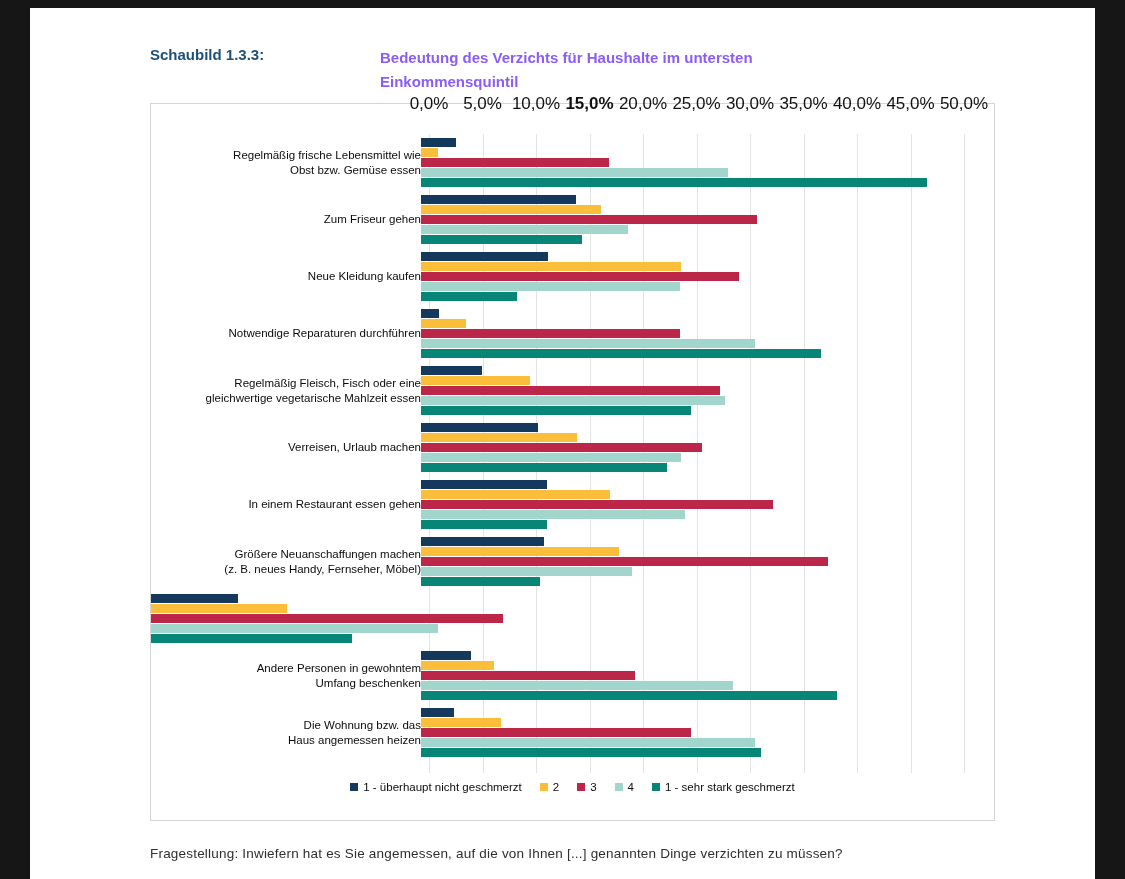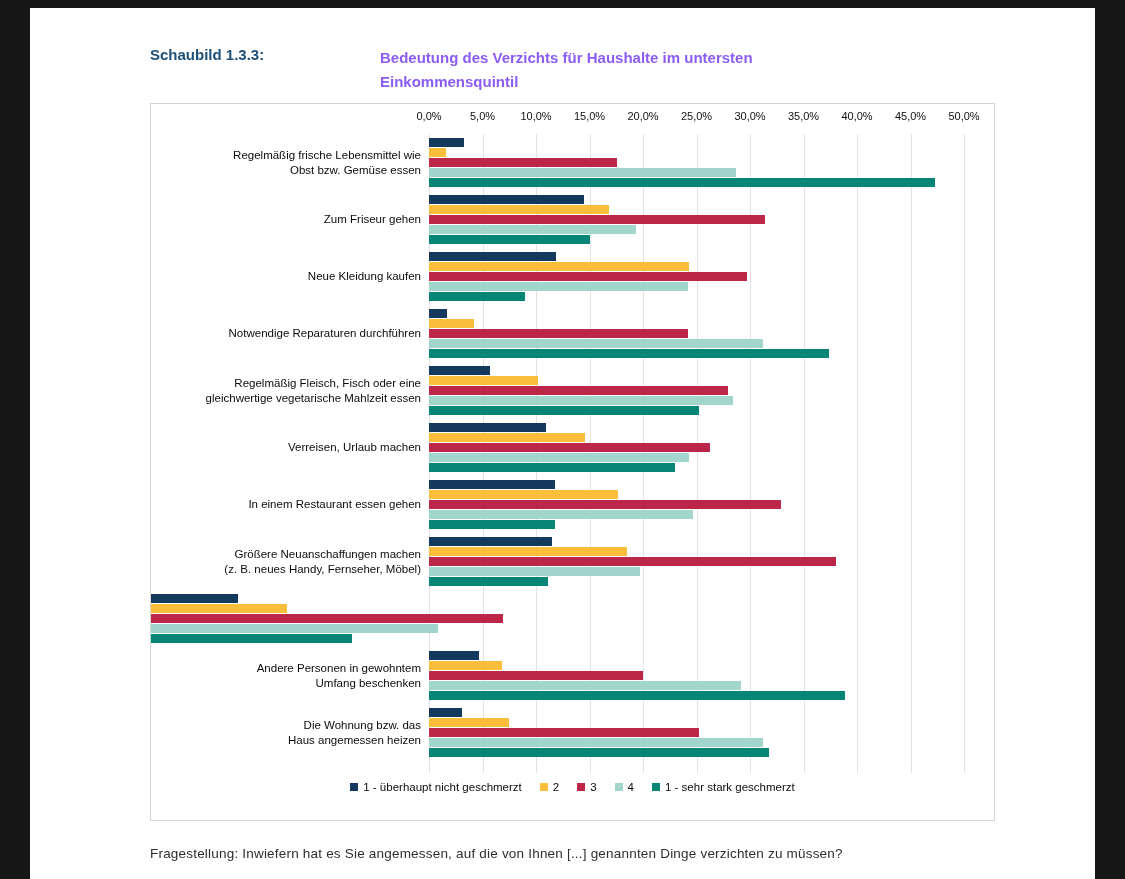--- a/index.html
+++ b/index.html
@@ -28,35 +28,35 @@
   
   .chart-box{
     position:absolute;left:120px;top:95px;width:845px;height:718px;
     border:1px solid #d5d5d5;background:#fff;
     box-sizing:border-box;
   }
   .axis-row{
     position:relative;height:30px;margin-left:278px;width:535px;
   }
   .axis-row .tick{
-    position:absolute;bottom:12px;transform:translateX(-50%);
-    font-size:11px;color:#111;white-space:nowrap;
+    position:absolute;bottom:20px;transform:translateX(-50%);
+    font-size:17px;color:#111;white-space:nowrap;
   }
   .plot-wrap{position:relative;}
   .gridlines{
     position:absolute;left:278px;top:0;bottom:0;width:535px;
     pointer-events:none;
   }
   .gridlines .gl{
     position:absolute;top:0;bottom:0;width:1px;background:#e3e3e3;
   }
   .groups{position:relative;padding-bottom:12px;}
   .group{display:flex;padding:4px 0;}
   .cat-label{
-    flex:0 0 270px;width:270px;padding-right:8px;
+    flex:0 0 270px;width:270px;
     text-align:right;font-size:11.5px;color:#0b0b0b;line-height:14.5px;
     white-space:pre-line;display:flex;flex-direction:column;
     justify-content:center;align-items:flex-end;
   }
   .bars{flex:0 0 535px;width:535px;position:relative;}
   .bar{height:9px;margin-bottom:1px;}
   .bar:last-child{margin-bottom:0;}
   
   .legend-row{
     display:flex;justify-content:center;align-items:center;
@@ -82,21 +82,21 @@
       <div>Bedeutung des Verzichts für Haushalte im untersten</div>
       <div>Einkommensquintil</div>
     </div>
   </div>
 
   <div class="chart-box">
     <div class="axis-row" id="axis-row">
         <span class="tick" style="left: 0px;">0,0%</span>
         <span class="tick" style="left: 53.5px;">5,0%</span>
         <span class="tick" style="left: 107px;">10,0%</span>
-        <span class="tick" style="left: 160.5px;">15,0%</span>
+        <span class="tick" style="left: 160.5px; font-weight: bold;">15,0%</span>
         <span class="tick" style="left: 214px;">20,0%</span>
         <span class="tick" style="left: 267.5px;">25,0%</span>
         <span class="tick" style="left: 321px;">30,0%</span>
         <span class="tick" style="left: 374.5px;">35,0%</span>
         <span class="tick" style="left: 428px;">40,0%</span>
         <span class="tick" style="left: 481.5px;">45,0%</span>
         <span class="tick" style="left: 535px;">50,0%</span>
       </div>
     <div class="plot-wrap">
       <div class="gridlines" id="gridlines">

